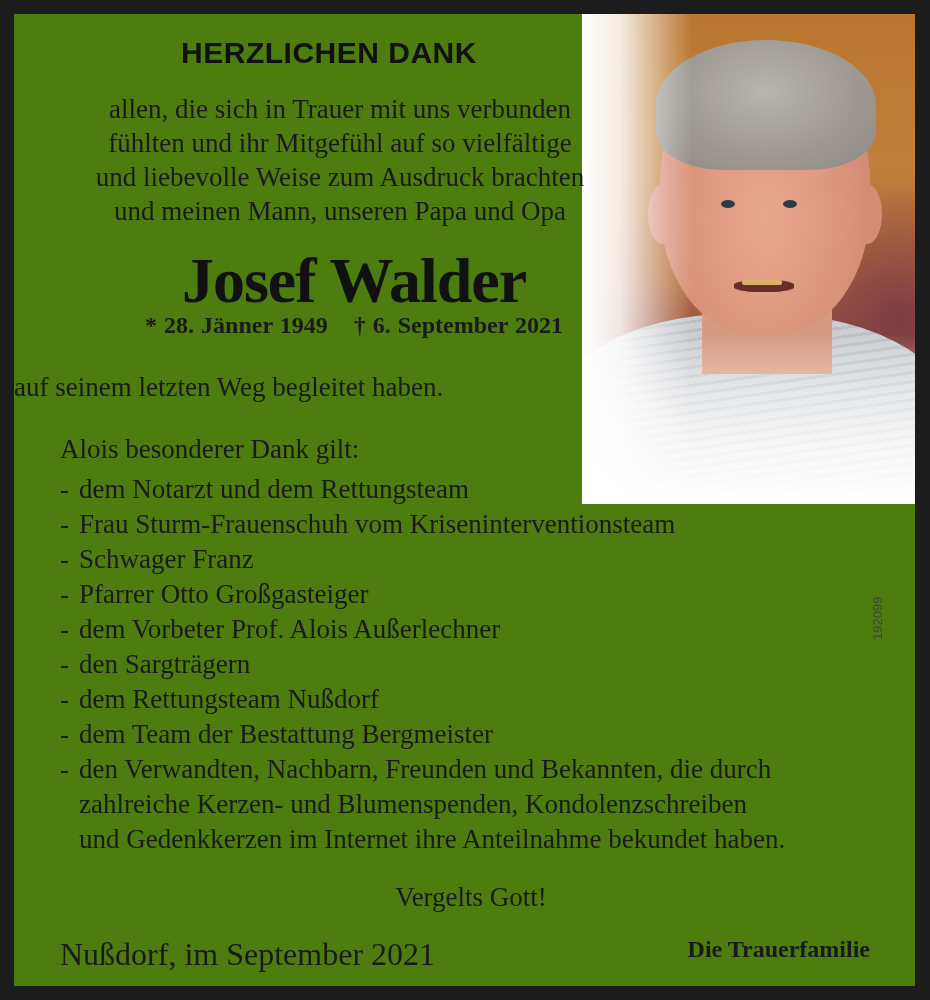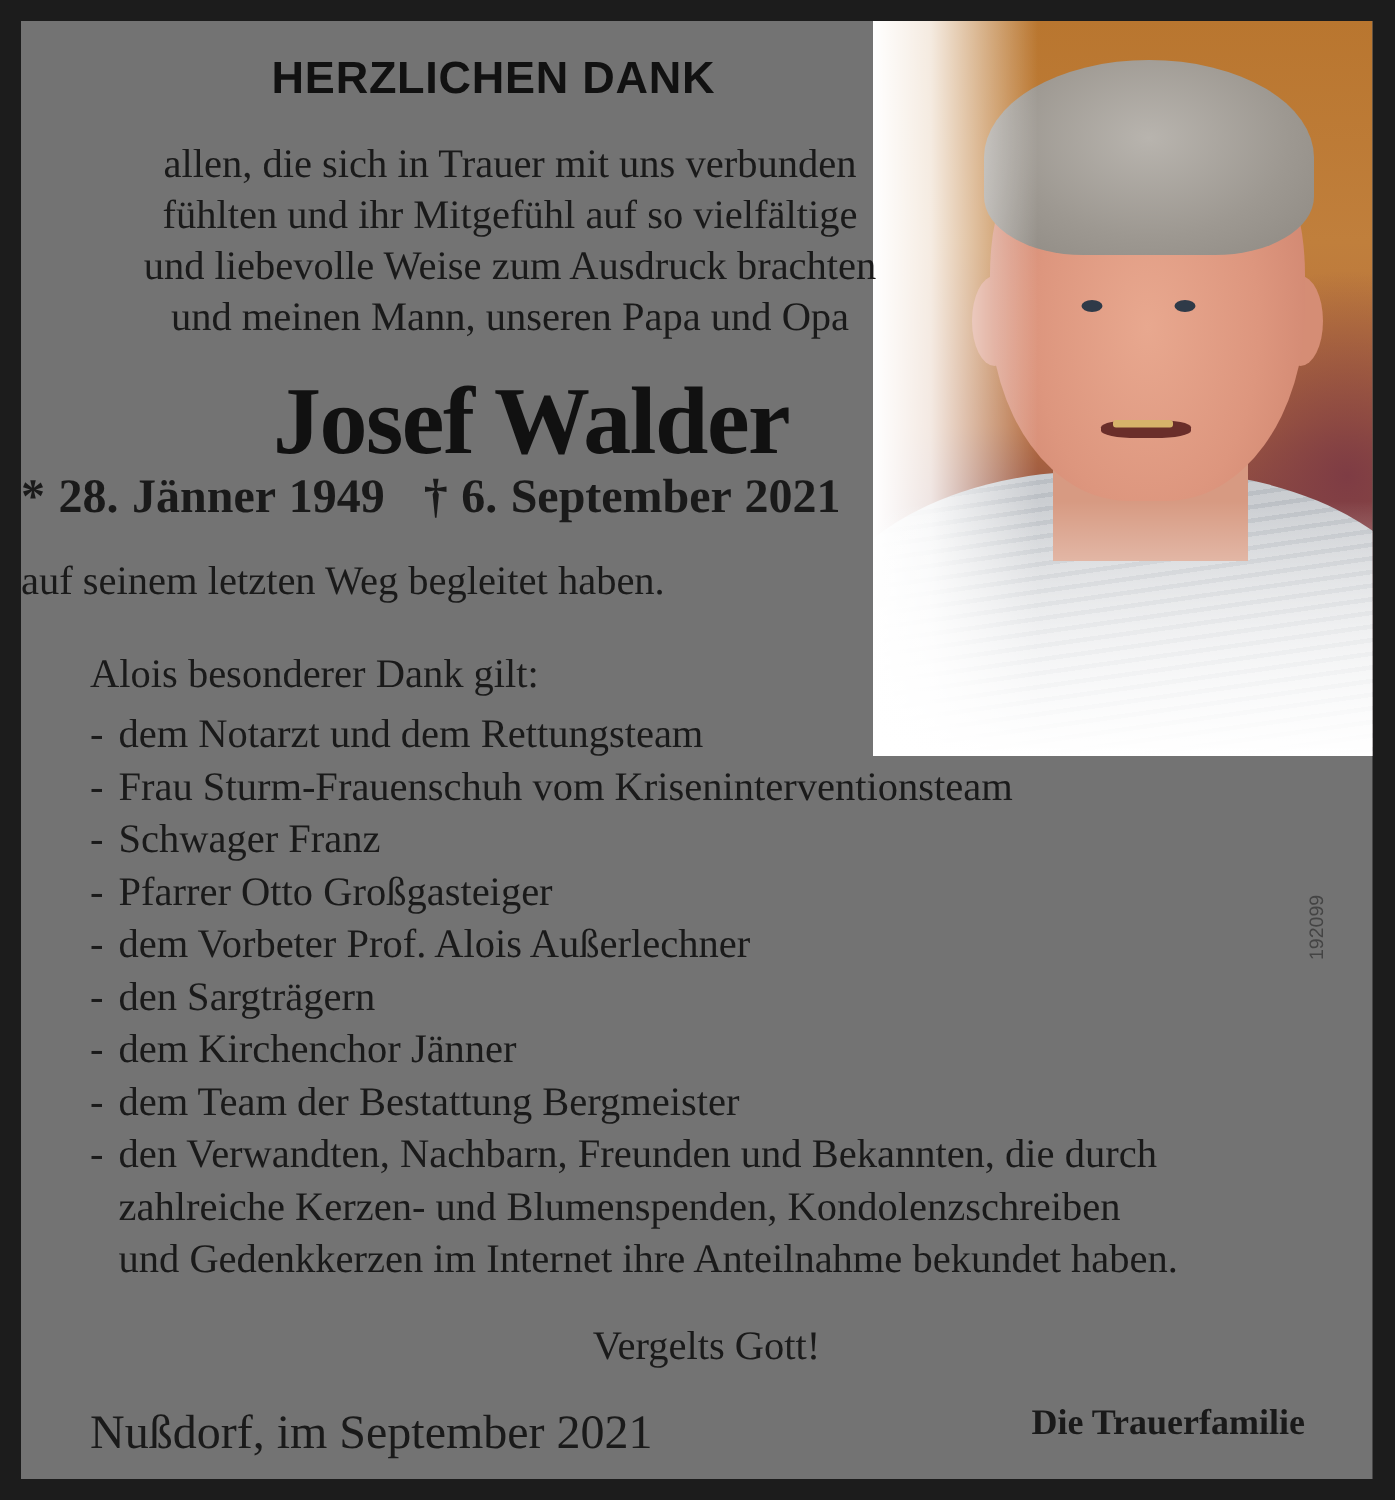--- a/index.html
+++ b/index.html
@@ -8,21 +8,21 @@
     background: #1c1c1c;
     position: relative;
     overflow: hidden;
     font-family: "Liberation Serif", "DejaVu Serif", serif;
     color: #1a1a1a;
   }
   .panel {
     position: absolute;
     left: 14px; top: 14px;
     width: 901px; height: 972px;
-    background: #737373;
+    background: #4d7c0f;
     overflow: hidden;
   }
   
   .photo {
     position: absolute;
     left: 568px; top: 0px;
     width: 333px; height: 490px;
     overflow: hidden;
   }
   .photo-bg {
@@ -112,21 +112,22 @@
     left: 0; width: 680px; top: 230px;
     text-align: center;
     font-size: 64px;
     font-weight: bold;
     letter-spacing: -1px;
     color: #111;
   }
   .dates {
     position: absolute;
     left: 0; width: 680px; top: 298px;
-    font-size: 32px;
+    text-align: center;
+    font-size: 24px;
     font-weight: bold;
     word-spacing: 1px;
   }
   .dates .gap { display: inline-block; width: 26px; }
   .outro {
     position: absolute;
     left: 0; width: 652px; top: 358px;
     text-align: left;
     font-size: 27px;
   }
@@ -219,21 +220,21 @@
 
   <div class="thanks-intro">Alois besonderer Dank gilt:</div>
 
   <ul class="thanks-list">
     <li><span class="dash">-</span><span>dem Notarzt und dem Rettungsteam</span></li>
     <li><span class="dash">-</span><span>Frau Sturm-Frauenschuh vom Kriseninterventionsteam</span></li>
     <li><span class="dash">-</span><span>Schwager Franz</span></li>
     <li><span class="dash">-</span><span>Pfarrer Otto Großgasteiger</span></li>
     <li><span class="dash">-</span><span>dem Vorbeter Prof. Alois Außerlechner</span></li>
     <li><span class="dash">-</span><span>den Sargträgern</span></li>
-    <li><span class="dash">-</span><span>dem Kirchenchor Jänner</span></li>
+    <li><span class="dash">-</span><span>dem Rettungsteam Nußdorf</span></li>
     <li><span class="dash">-</span><span>dem Team der Bestattung Bergmeister</span></li>
     <li>
         <span class="dash">-</span>
         <div>den Verwandten, Nachbarn, Freunden und Bekannten, die durch</div>
         <div>zahlreiche Kerzen- und Blumenspenden, Kondolenzschreiben</div>
         <div>und Gedenkkerzen im Internet ihre Anteilnahme bekundet haben.</div>
       </li>
   </ul>
 
   <div class="closing">Vergelts Gott!</div>

